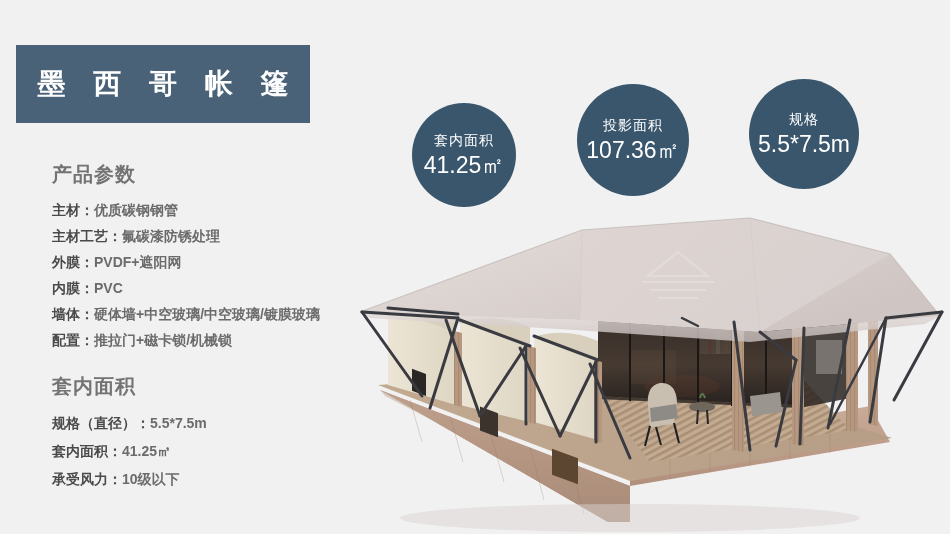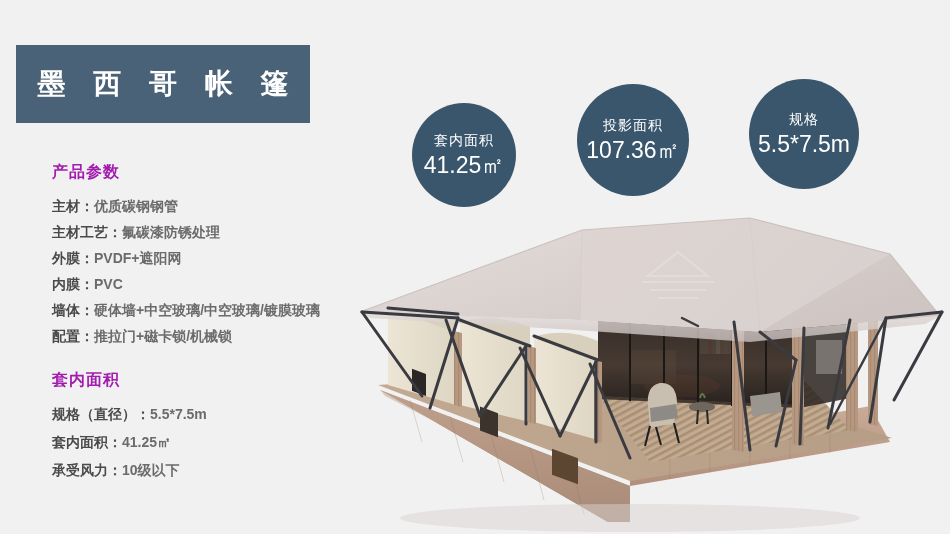--- a/index.html
+++ b/index.html
@@ -45,22 +45,22 @@
 
   
   #spec-panel {
     position: absolute;
     left: 52px;
     top: 163px;
     width: 330px;
   }
   .spec-section { margin-bottom: 16px; }
   .section-heading {
-    color: #a21caf;
-    font-size: 16px;
+    color: #737373;
+    font-size: 20px;
     font-weight: bold;
     letter-spacing: 1px;
     margin: 0 0 12px 0;
     line-height: 1.1;
   }
   .spec-row {
     font-size: 14px;
     line-height: 26px;
     color: #5a5a5a;
     white-space: nowrap;

